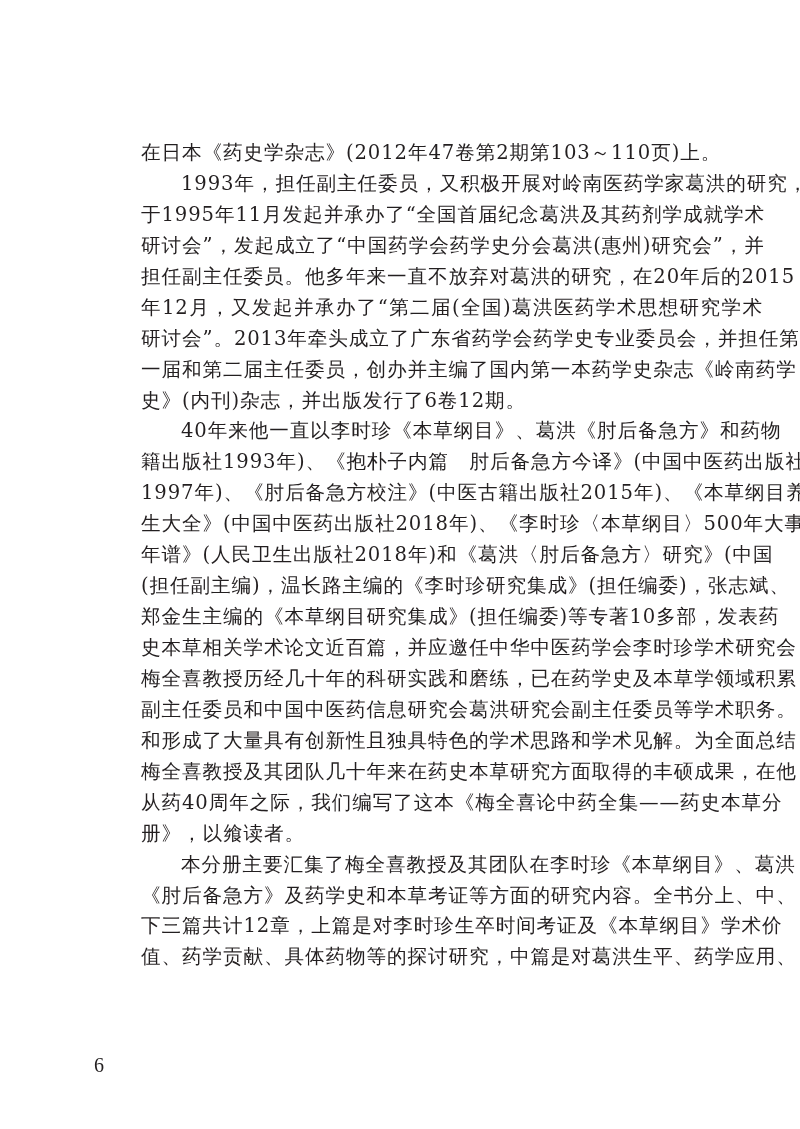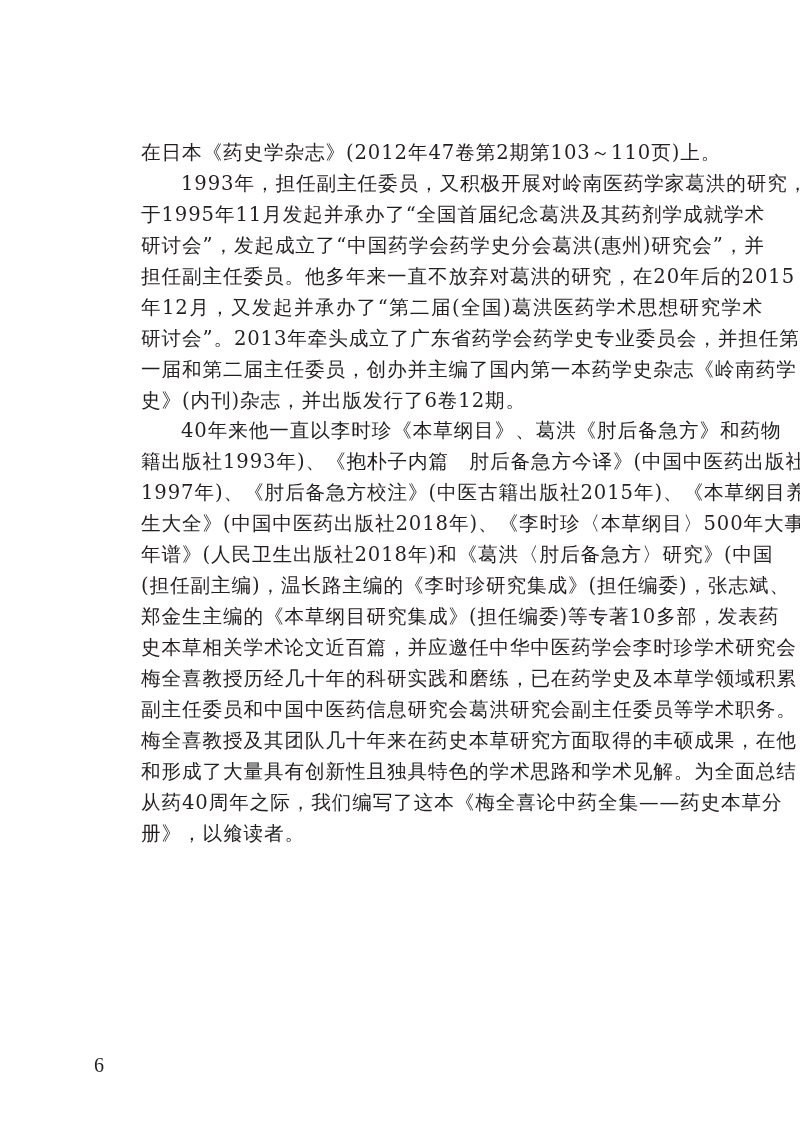--- a/index.html
+++ b/index.html
@@ -71,21 +71,27 @@
     <span class="line indent">40年来他一直以李时珍《本草纲目》、葛洪《肘后备急方》和药物</span>
     <span class="line">籍出版社1993年)、《抱朴子内篇　肘后备急方今译》(中国中医药出版社</span>
     <span class="line">1997年)、《肘后备急方校注》(中医古籍出版社2015年)、《本草纲目养</span>
     <span class="line">生大全》(中国中医药出版社2018年)、《李时珍〈本草纲目〉500年大事</span>
     <span class="line">年谱》(人民卫生出版社2018年)和《葛洪〈肘后备急方〉研究》(中国</span>
     <span class="line">(担任副主编)，温长路主编的《李时珍研究集成》(担任编委)，张志斌、</span>
     <span class="line">郑金生主编的《本草纲目研究集成》(担任编委)等专著10多部，发表药</span>
     <span class="line">史本草相关学术论文近百篇，并应邀任中华中医药学会李时珍学术研究会</span>
     <span class="line">梅全喜教授历经几十年的科研实践和磨练，已在药学史及本草学领域积累</span>
     <span class="line">副主任委员和中国中医药信息研究会葛洪研究会副主任委员等学术职务。</span>
+    <span class="line">和形成了大量具有创新性且独具特色的学术思路和学术见解。为全面总结</span>
     <span class="line">梅全喜教授及其团队几十年来在药史本草研究方面取得的丰硕成果，在他</span>
-    <span class="line">和形成了大量具有创新性且独具特色的学术思路和学术见解。为全面总结</span>
     <span class="line">从药40周年之际，我们编写了这本《梅全喜论中药全集——药史本草分</span>
     <span class="line last">册》，以飨读者。</span>
   </div>
 
+  <div>
+    <span class="line indent">本分册主要汇集了梅全喜教授及其团队在李时珍《本草纲目》、葛洪</span>
+    <span class="line">《肘后备急方》及药学史和本草考证等方面的研究内容。全书分上、中、</span>
+    <span class="line">下三篇共计12章，上篇是对李时珍生卒时间考证及《本草纲目》学术价</span>
+    <span class="line">值、药学贡献、具体药物等的探讨研究，中篇是对葛洪生平、药学应用、</span>
+  </div>
 </div>
 
 <div class="page-number">6</div>
 
 </body></html>

